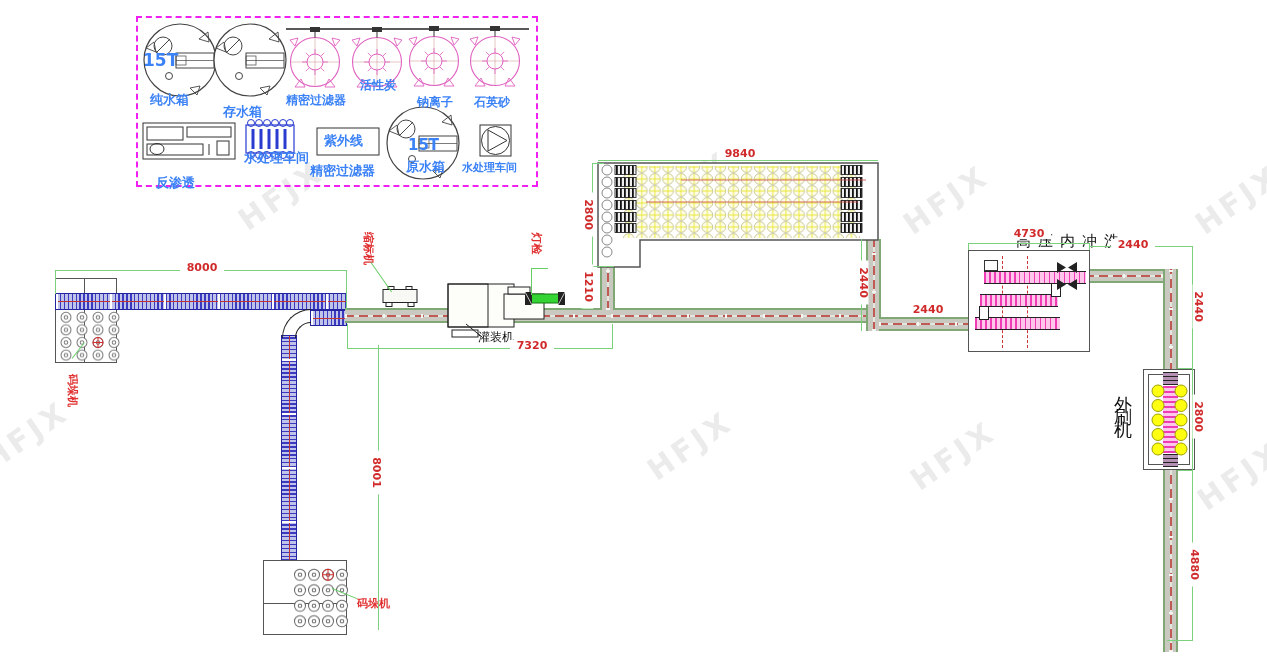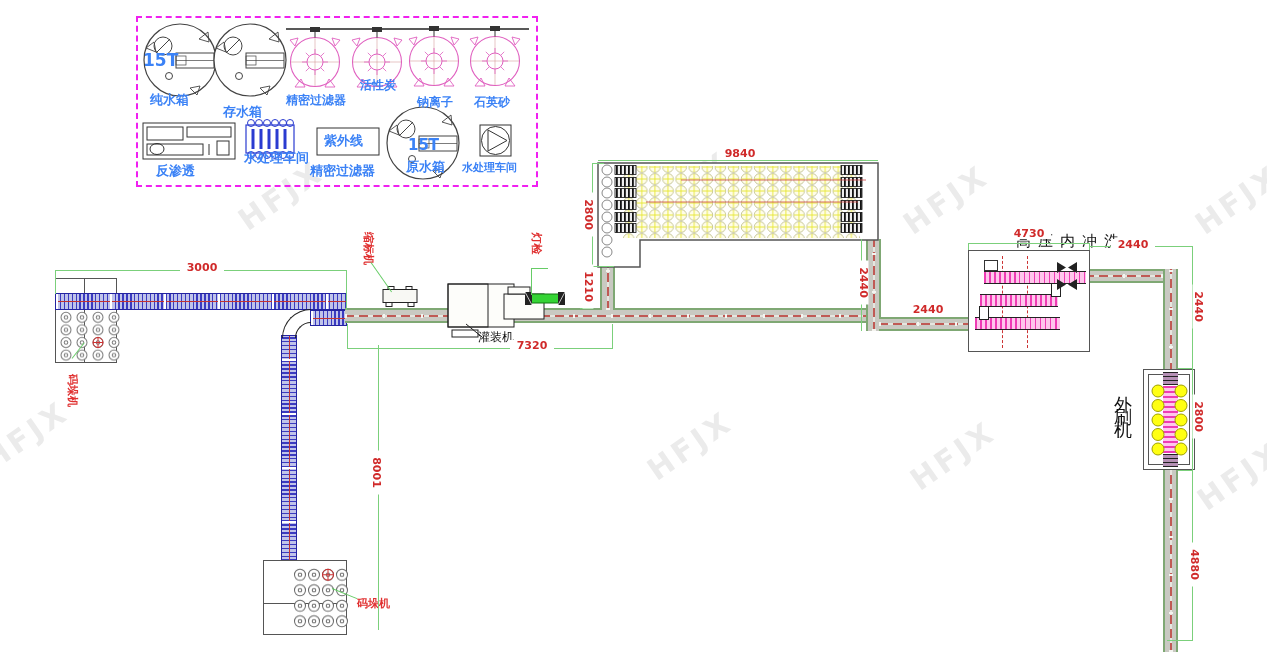--- a/index.html
+++ b/index.html
@@ -160,21 +160,21 @@
     </g>
   </svg>
 
   <div class="lblg" style="left:143px;top:52px;font-size:17px;">15T</div>
   <div class="lblg" style="left:150px;top:93px;">纯水箱</div>
   <div class="lblg" style="left:223px;top:97px;margin-top:8px;">存水箱</div>
   <div class="lblg" style="left:286px;top:94px;font-size:12px;">精密过滤器</div>
   <div class="lblg" style="left:360px;top:79px;font-size:12px;">活性炭</div>
   <div class="lblg" style="left:417px;top:96px;font-size:12px;text-align:right;">钠离子</div>
   <div class="lblg" style="left:474px;top:96px;font-size:12px;">石英砂</div>
-  <div class="lblg" style="left:156px;top:164px;">反渗透</div>
+  <div class="lblg" style="left:156px;top:176px;">反渗透</div>
   <div class="lblg" style="left:244px;top:151px;">水处理车间</div>
   <div class="lblg" style="left:324px;top:134px;">紫外线</div>
   <div class="lblg" style="left:310px;top:164px;">精密过滤器</div>
   <div class="lblg" style="left:408px;top:138px;font-size:15px;">15T</div>
   <div class="lblg" style="left:406px;top:160px;">原水箱</div>
   <div class="lblg" style="left:462px;top:162px;font-size:11px;">水处理车间</div>
 
   <div class="box" style="left:55px;top:278px;width:62px;height:85px;"></div>
   <div class="abs" style="left:84px;top:278px;width:1px;height:85px;background:#555;"></div>
 
@@ -354,21 +354,21 @@
   <div class="gl" style="left:861px;top:239px;width:1px;height:92px;"></div>
   <div class="gl" style="left:968px;top:243px;width:122px;height:1px;"></div>
   <div class="gl" style="left:968px;top:243px;width:1px;height:7px;"></div>
   <div class="gl" style="left:1089px;top:243px;width:1px;height:7px;"></div>
   <div class="gl" style="left:1089px;top:246px;width:103px;height:1px;"></div>
   <div class="gl" style="left:1192px;top:246px;width:1px;height:394px;"></div>
   <div class="gl" style="left:1178px;top:368px;width:15px;height:1px;"></div>
   <div class="gl" style="left:1178px;top:470px;width:15px;height:1px;"></div>
   <div class="gl" style="left:1167px;top:640px;width:26px;height:1px;"></div>
 
-  <div class="dim" style="left:180px;top:262px;width:40px;">3000</div>
+  <div class="dim" style="left:180px;top:262px;width:40px;">8000</div>
   <div class="dim" style="left:718px;top:148px;width:40px;">9840</div>
   <div class="dim dimv" style="left:566px;top:209px;width:40px;">2800</div>
   <div class="dim dimv" style="left:566px;top:281px;width:40px;">1210</div>
   <div class="dim" style="left:463px;top:340px;width:40px;margin-left:47px;">7320</div>
   <div class="dim dimv" style="left:841px;top:277px;width:40px;">2440</div>
   <div class="dim" style="left:906px;top:304px;width:40px;">2440</div>
   <div class="dim" style="left:1007px;top:228px;width:40px;">4730</div>
   <div class="dim" style="left:1111px;top:239px;width:40px;">2440</div>
   <div class="dim dimv" style="left:1176px;top:301px;width:40px;">2440</div>
   <div class="dim dimv" style="left:1176px;top:411px;width:40px;">2800</div>

